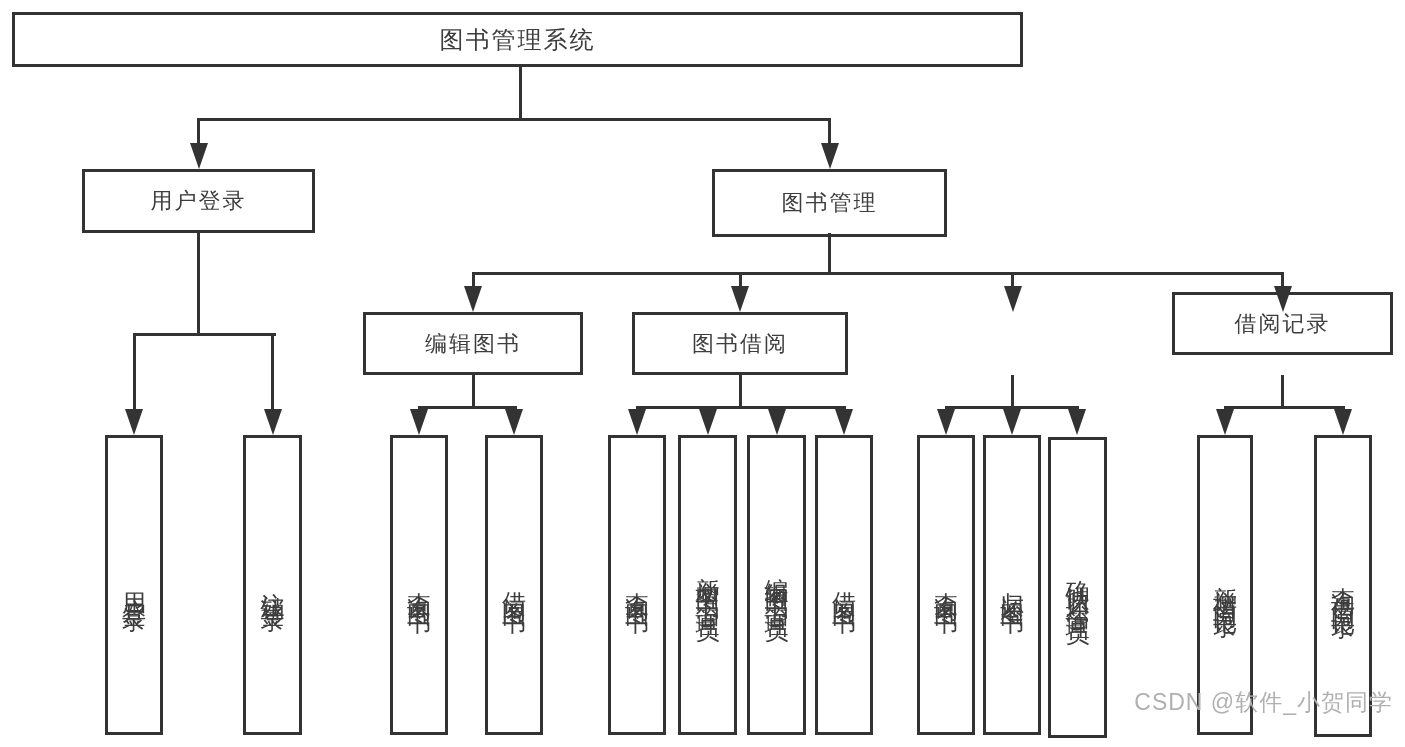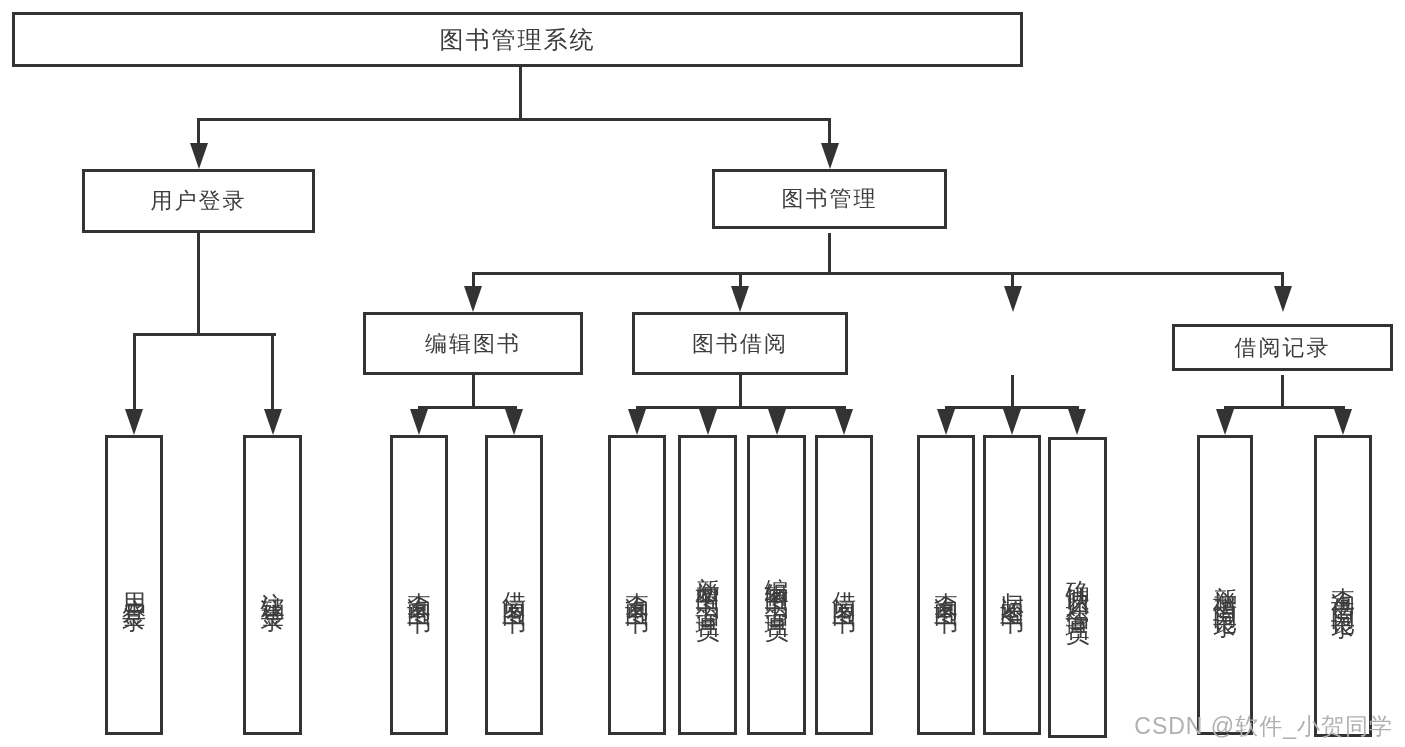--- a/index.html
+++ b/index.html
@@ -57,55 +57,55 @@
   .arrow {
     position: absolute;
     width: 0; height: 0;
     border-left: 9px solid transparent;
     border-right: 9px solid transparent;
     border-top: 26px solid var(--line);
   }
   .watermark {
     position: absolute;
     right: 12px;
-    top: 711px;
+    top: 687px;
     font-size: 23px;
     color: var(--watermark);
     letter-spacing: 1px;
     z-index: 10;
     white-space: nowrap;
   }
 </style>
 </head>
 <body>
 
 <div class="canvas">
 
   <div class="box" style="left:12px;top:12px;width:1011px;height:55px">
     <span class="lbl root-lbl">图书管理系统</span>
   </div>
 
   <div class="box" style="left:82px;top:169px;width:233px;height:64px">
     <span class="lbl">用户登录</span>
   </div>
 
-  <div class="box" style="left:712px;top:169px;width:235px;height:60px">
+  <div class="box" style="left:712px;top:169px;width:235px;height:68px">
     <span class="lbl">图书管理</span>
   </div>
 
   <div class="box" style="left:363px;top:312px;width:220px;height:63px">
     <span class="lbl">编辑图书</span>
   </div>
 
   <div class="box" style="left:632px;top:312px;width:216px;height:63px">
     <span class="lbl">图书借阅</span>
   </div>
 
 
-  <div class="box" style="left:1172px;top:324px;width:221px;height:47px">
+  <div class="box" style="left:1172px;top:292px;width:221px;height:63px">
     <span class="lbl">借阅记录</span>
   </div>
 
   <div class="vbox" style="left:105px;top:435px;width:58px;height:300px">
     <span class="vlbl">用户登录</span>
   </div>
   <div class="vbox" style="left:243px;top:435px;width:59px;height:300px">
     <span class="vlbl">注销登录</span>
   </div>
 

